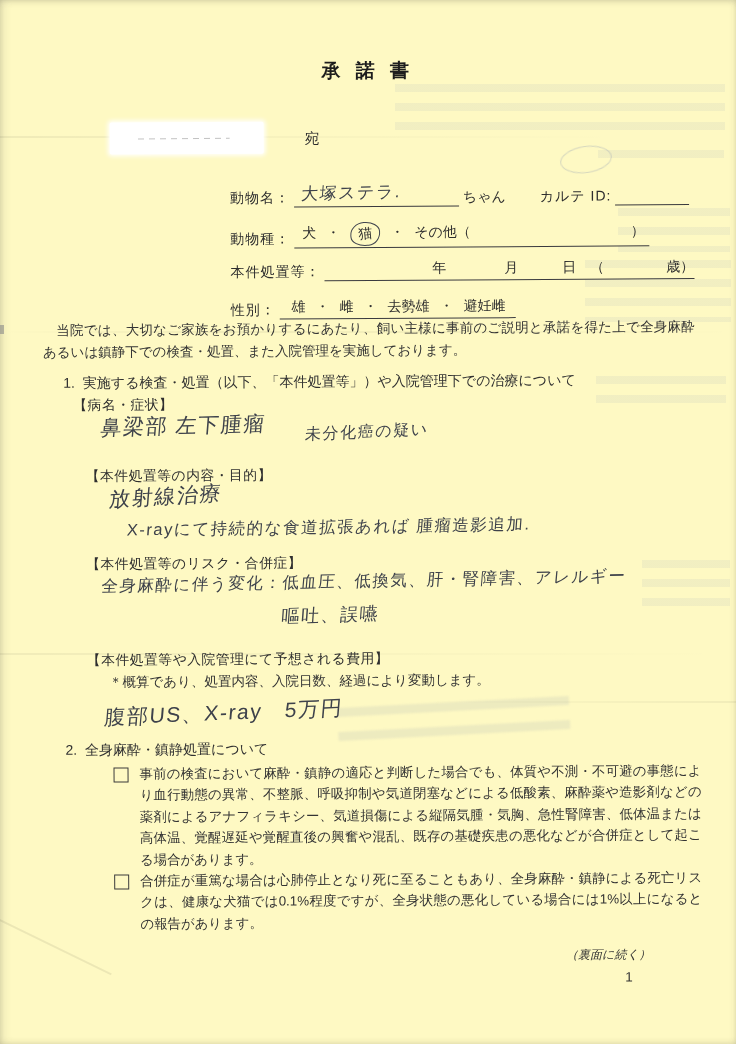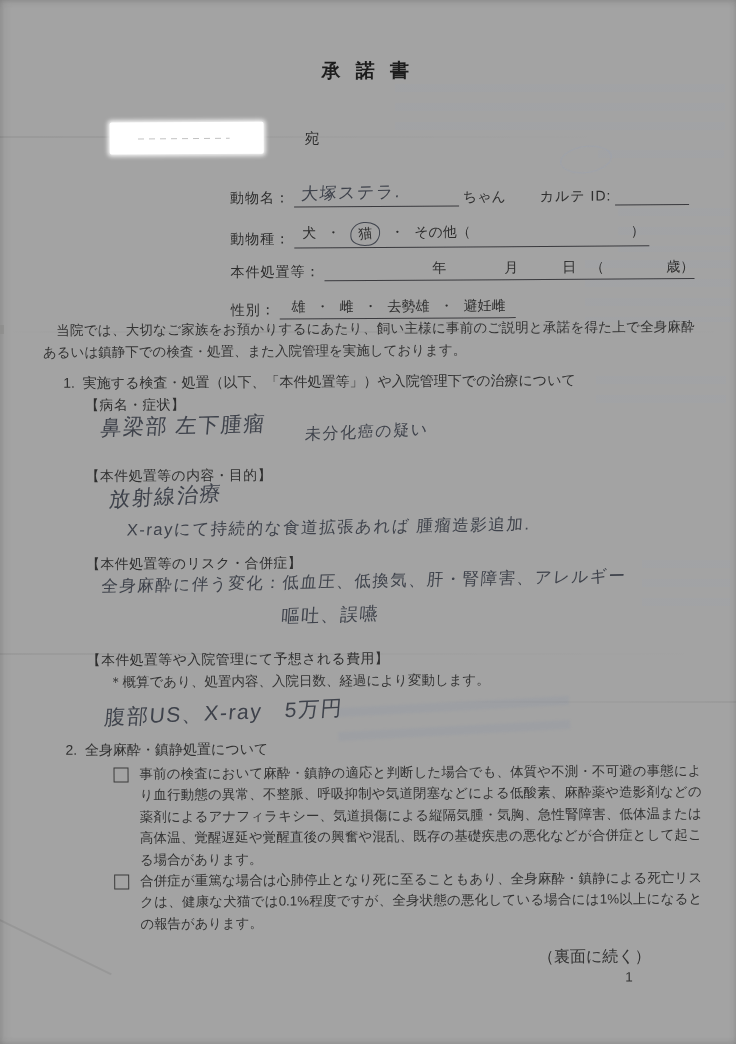--- a/index.html
+++ b/index.html
@@ -3,21 +3,21 @@
 <meta charset="utf-8">
 <style>
   html,body{margin:0;padding:0;}
   body{
     width:736px;height:1044px;overflow:hidden;
     font-family:"Liberation Sans","DejaVu Sans",sans-serif;
     background:#e9e9e7;
   }
   .screen{position:relative;width:736px;height:1044px;}
   .paper{
-    position:absolute;inset:0;background:#a3a3a3;
+    position:absolute;inset:0;background:#fef9c3;
     box-shadow:
       inset 5px 0 12px -6px rgba(60,60,60,.30),
       inset 0 5px 10px -6px rgba(60,60,60,.22),
       inset -4px 0 10px -6px rgba(60,60,60,.20),
       inset 0 -4px 10px -6px rgba(60,60,60,.16);
   }
   .tilt{position:absolute;inset:0;transform:rotate(-0.35deg);}
   .b{position:absolute;}
   .print{color:#343434;font-size:13.5px;line-height:1.6;}
   .title{
@@ -58,21 +58,21 @@
   .sec-num{margin-right:8px;}
   .blabel{font-size:13.8px;color:#2f2f2f;letter-spacing:.5px;}
   .note{font-size:13.5px;color:#343434;}
   .para{margin:0;width:652px;text-indent:1em;text-align:justify;}
   .chk-item{display:flex;gap:11px;width:588px;}
   .chkbox{
     flex:0 0 auto;width:13px;height:13px;margin-top:4px;
     border:1.7px solid #3b3b3b;background:transparent;
   }
   .chk-text{margin:0;font-size:13.4px;line-height:1.6;color:#333;text-align:justify;width:565px;}
-  .footer-note{font-size:16px;color:#333;}
+  .footer-note{font-size:12px;color:#333;font-style:italic;}
   .pageno{font-size:13.5px;color:#333;}
   
   .bleed{
     position:absolute;opacity:.55;filter:blur(.6px);pointer-events:none;
     background:repeating-linear-gradient(to bottom,rgba(148,158,180,.22) 0 8px,transparent 8px 19px);
   }
   .bleed-blue{
     position:absolute;opacity:.5;filter:blur(1px);pointer-events:none;
     background:repeating-linear-gradient(to bottom,rgba(120,135,170,.25) 0 9px,transparent 9px 24px);
     transform:rotate(-3deg);
@@ -144,21 +144,21 @@
         <span class="lbl">性別：</span>
         <span class="ul" style="padding:0 10px 2px 12px;">
           <span>雄</span><span class="dot">・</span><span>雌</span><span class="dot">・</span><span>去勢雄</span><span class="dot">・</span><span>避妊雌</span>
         </span>
       </div>
 
       <p class="b print para" style="left:44px;top:318px;">当院では、大切なご家族をお預かりするにあたり、飼い主様に事前のご説明と承諾を得た上で全身麻酔あるいは鎮静下での検査・処置、また入院管理を実施しております。</p>
 
       <h2 class="b sec-head" style="left:64px;top:373px;"><span class="sec-num">1.</span><span>実施する検査・処置（以下、「本件処置等」）や入院管理下での治療について</span></h2>
 
-      <div class="b blabel" style="left:86px;top:395px;text-align:center;">【病名・症状】</div>
+      <div class="b blabel" style="left:74px;top:395px;text-align:center;">【病名・症状】</div>
       <div class="b hand" style="left:100px;top:412px;font-size:21px;">鼻梁部 左下腫瘤</div>
       <div class="b hand" style="left:305px;top:424px;font-size:16px;transform:skewX(-5deg) rotate(-2deg);">未分化癌の疑い</div>
 
       <div class="b blabel" style="left:86px;top:466px;">【本件処置等の内容・目的】</div>
       <div class="b hand" style="left:108px;top:484px;font-size:21px;transform:skewX(-8deg) rotate(-3deg);">放射線治療</div>
       <div class="b hand" style="left:126px;top:518px;font-size:16.5px;transform:skewX(-5deg) rotate(-0.5deg);">X-rayにて持続的な食道拡張あれば 腫瘤造影追加.</div>
 
       <div class="b blabel" style="left:86px;top:554px;">【本件処置等のリスク・合併症】</div>
       <div class="b hand" style="left:100px;top:574px;font-size:16.5px;transform:skewX(-6deg) rotate(-0.8deg);">全身麻酔に伴う変化：低血圧、低換気、肝・腎障害、アレルギー</div>
       <div class="b hand" style="left:280px;top:604px;font-size:18px;transform:skewX(-6deg) rotate(-1.5deg);">嘔吐、誤嚥</div>

